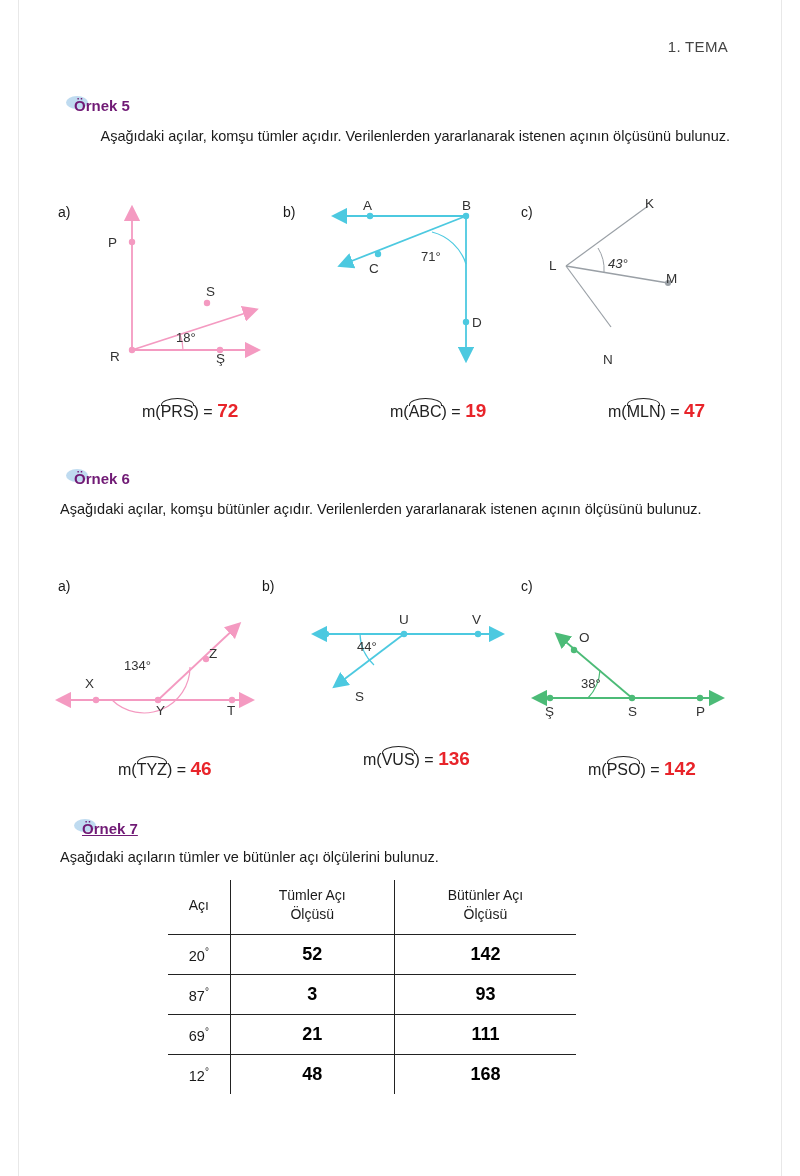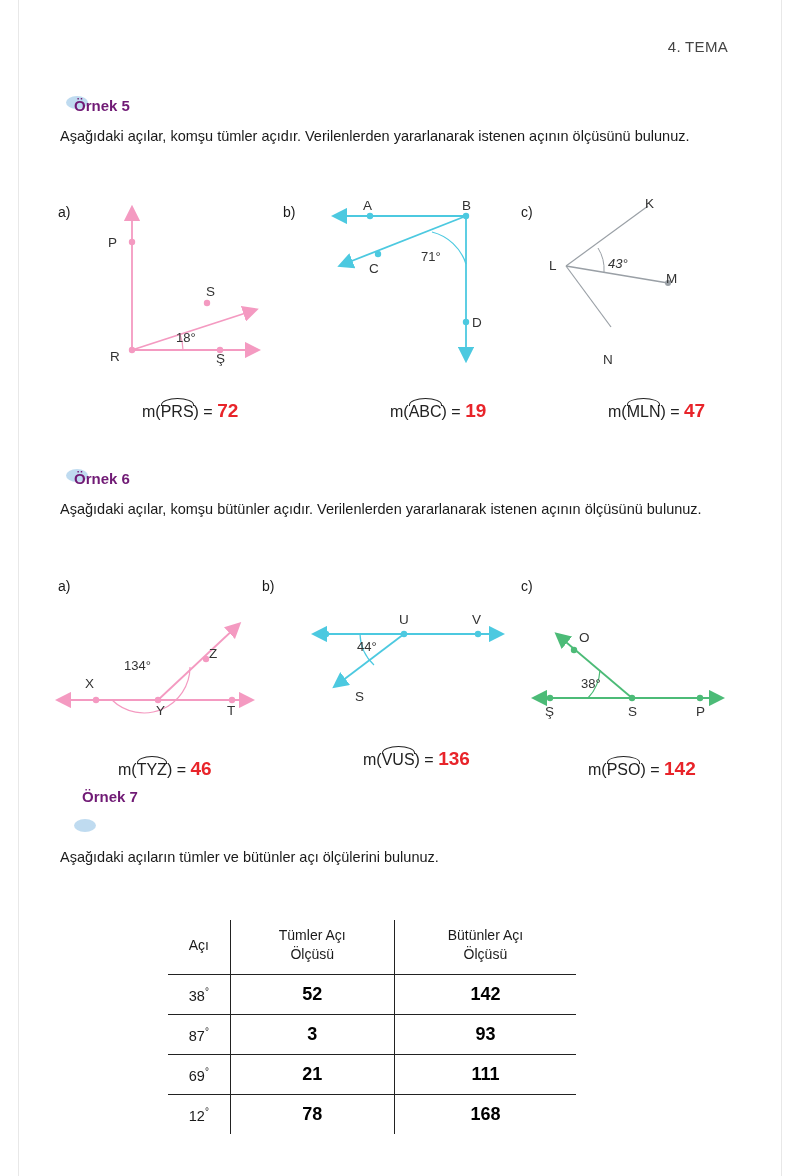--- a/index.html
+++ b/index.html
@@ -113,21 +113,20 @@
   }
 
   
   .tbl {
     position: absolute;
     left: 168px;
     top: 880px;
     width: 408px;
     border-collapse: collapse;
     font-size: 14.5px;
-    margin-top: 40px;
   }
   .tbl th {
     font-weight: normal;
     color: #1a1a1a;
     padding: 6px 4px 10px 4px;
     text-align: center;
     line-height: 19px;
     font-size: 14px;
   }
   .tbl td {
@@ -145,25 +144,25 @@
   .deg-sup { font-size: 10px; vertical-align: super; }
 </style>
 </head>
 <body>
 
 <div class="page">
 
   <div class="edge-left"></div>
   <div class="edge-right"></div>
 
-  <div class="tema">4. TEMA</div>
+  <div class="tema">1. TEMA</div>
 
   <div class="ex-blob" style="left:66px; top:96px;"></div>
   <div class="ex-head" style="left:74px; top:97px;">Örnek 5</div>
-  <div class="para" style="left:60px; top:124px;">Aşağıdaki açılar, komşu tümler açıdır. Verilenlerden yararlanarak istenen açının ölçüsünü bulunuz.</div>
+  <div class="para" style="left:60px; top:124px;text-align:right;">Aşağıdaki açılar, komşu tümler açıdır. Verilenlerden yararlanarak istenen açının ölçüsünü bulunuz.</div>
 
   <div class="lbl" style="left:58px; top:204px;">a)</div>
   <div class="lbl" style="left:283px; top:204px;">b)</div>
   <div class="lbl" style="left:521px; top:204px;">c)</div>
 
   <svg style="left:0px; top:0px; width:300px; height:400px;">
     <defs>
       <marker id="arrPink" markerWidth="9" markerHeight="9" refX="5" refY="4.5" orient="auto">
         <path d="M0,0 L9,4.5 L0,9 z" fill="#f49ac1"></path>
       </marker>
@@ -307,56 +306,56 @@
   <div class="ans" style="left:363px; top:748px;">
     <span>m(</span><span class="ovl">VUS</span><span>) =</span>
     <span class="red">136</span>
   </div>
   <div class="ans" style="left:588px; top:758px;">
     <span>m(</span><span class="ovl">PSO</span><span>) =</span>
     <span class="red">142</span>
   </div>
 
   <div class="ex-blob" style="left:74px; top:819px;"></div>
-  <div class="ex-head" style="left:82px; top:788px;">Örnek 7</div>
+  <div class="ex-head" style="left:82px; top:820px;text-decoration:underline;">Örnek 7</div>
   <div class="para" style="left:60px; top:845px;">Aşağıdaki açıların tümler ve bütünler açı ölçülerini bulunuz.</div>
 
   <table class="tbl">
     <thead>
       <tr>
         <th class="hl">
           <div>Açı</div>
         </th>
         <th class="hl vl">
           <div>Tümler Açı</div>
           <div>Ölçüsü</div>
         </th>
         <th class="hl vl">
           <div>Bütünler Açı</div>
           <div>Ölçüsü</div>
         </th>
       </tr>
     </thead>
     <tbody>
       <tr>
-        <td class="hl"><span>38</span><span class="deg-sup">°</span></td>
+        <td class="hl"><span>20</span><span class="deg-sup">°</span></td>
         <td class="hl vl redcell">52</td>
         <td class="hl vl redcell">142</td>
       </tr>
       <tr>
         <td class="hl"><span>87</span><span class="deg-sup">°</span></td>
         <td class="hl vl redcell">3</td>
         <td class="hl vl redcell">93</td>
       </tr>
       <tr>
         <td class="hl"><span>69</span><span class="deg-sup">°</span></td>
         <td class="hl vl redcell">21</td>
         <td class="hl vl redcell">111</td>
       </tr>
       <tr>
         <td><span>12</span><span class="deg-sup">°</span></td>
-        <td class="vl redcell">78</td>
+        <td class="vl redcell">48</td>
         <td class="vl redcell">168</td>
       </tr>
     </tbody>
   </table>
 
 </div>
 
 </body></html>

